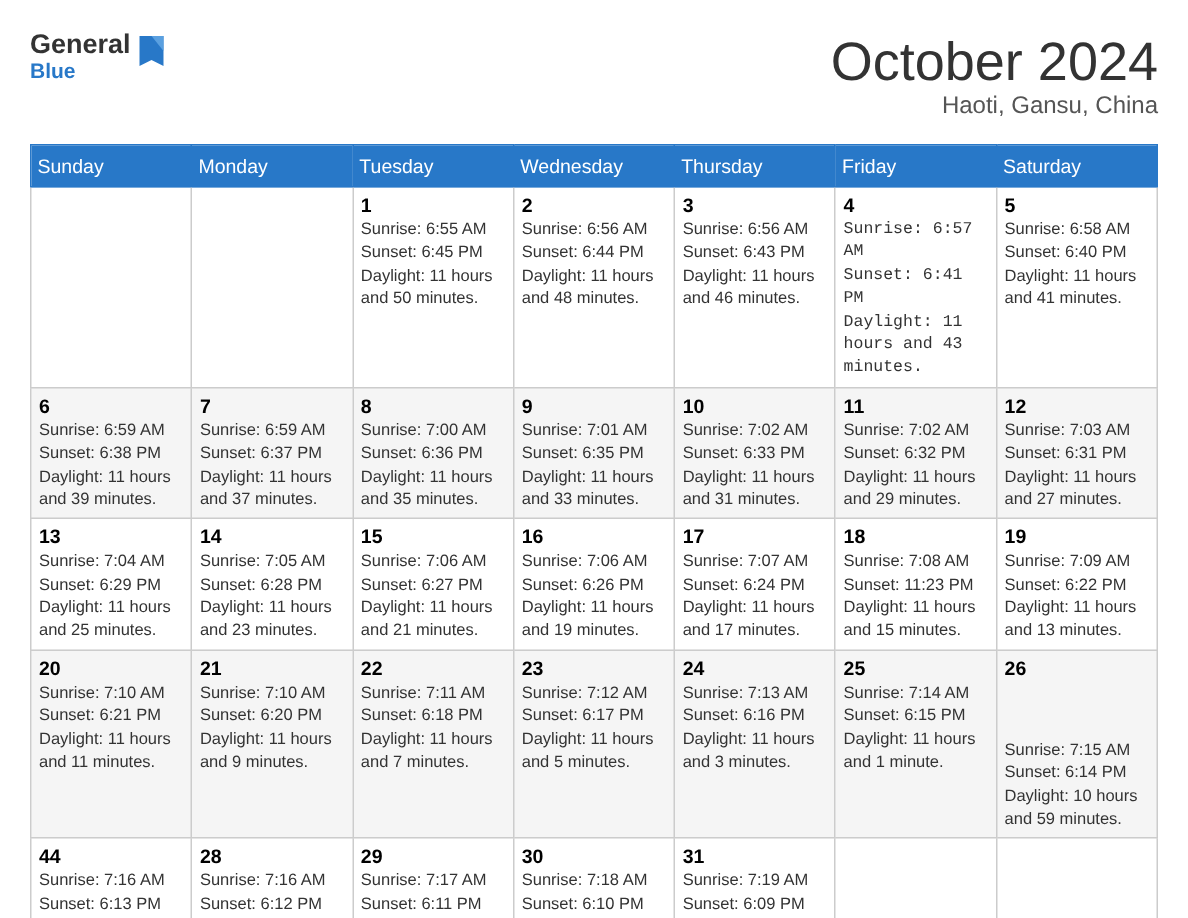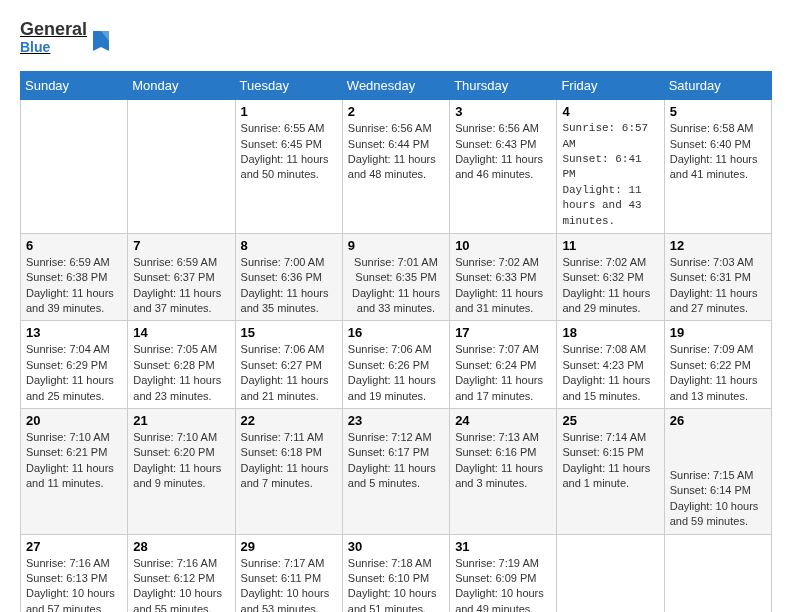--- a/index.html
+++ b/index.html
@@ -11,22 +11,21 @@
       padding: 20px;
     }
     .header {
       display: flex;
       justify-content: space-between;
       align-items: flex-start;
       margin-bottom: 16px;
     }
     .logo {
       display: flex;
-      align-items: flex-end;
-      text-decoration: underline;
+      align-items: flex-start;
     }
     .logo-text {
       display: flex;
       flex-direction: column;
       line-height: 1.1;
     }
     .logo-general {
       font-size: 18px;
       font-weight: bold;
       color: #333;
@@ -101,20 +100,24 @@
   <div class="logo">
     <div class="logo-text">
       <span class="logo-general">General</span>
       <span class="logo-blue">Blue</span>
     </div>
     <svg class="logo-icon" viewBox="0 0 24 28" fill="none">
       <polygon points="4,4 20,4 20,24 12,20 4,24" fill="#2878c8"></polygon>
       <polygon points="12,4 20,4 20,14" fill="#5aa0e0"></polygon>
     </svg>
   </div>
+  <div class="title-block">
+    <div class="month-title">October 2024</div>
+    <div class="location-title">Haoti, Gansu, China</div>
+  </div>
 </div>
 
 <table class="calendar">
   <thead>
     <tr>
     <th>Sunday</th>
         <th>Monday</th>
         <th>Tuesday</th>
         <th>Wednesday</th>
         <th>Thursday</th>
@@ -171,21 +174,21 @@
 Daylight: 11 hours and 37 minutes.</div>
         </td>
         <td>
           <span class="day-num">8</span>
           <div class="cell-text" style="white-space: pre-line;">Sunrise: 7:00 AM
 Sunset: 6:36 PM
 Daylight: 11 hours and 35 minutes.</div>
         </td>
         <td>
           <span class="day-num">9</span>
-          <div class="cell-text" style="white-space: pre-line; text-align: center;">Sunrise: 7:01 AM
+          <div class="cell-text" style="white-space: pre-line;">Sunrise: 7:01 AM
 Sunset: 6:35 PM
 Daylight: 11 hours and 33 minutes.</div>
         </td>
         <td>
           <span class="day-num">10</span>
           <div class="cell-text" style="white-space: pre-line;">Sunrise: 7:02 AM
 Sunset: 6:33 PM
 Daylight: 11 hours and 31 minutes.</div>
         </td>
         <td>
@@ -228,21 +231,21 @@
         </td>
         <td>
           <span class="day-num">17</span>
           <div class="cell-text" style="white-space: pre-line;">Sunrise: 7:07 AM
 Sunset: 6:24 PM
 Daylight: 11 hours and 17 minutes.</div>
         </td>
         <td>
           <span class="day-num">18</span>
           <div class="cell-text" style="white-space: pre-line;">Sunrise: 7:08 AM
-Sunset: 4:23 PM
+Sunset: 11:23 PM
 Daylight: 11 hours and 15 minutes.</div>
         </td>
         <td>
           <span class="day-num">19</span>
           <div class="cell-text" style="white-space: pre-line;">Sunrise: 7:09 AM
 Sunset: 6:22 PM
 Daylight: 11 hours and 13 minutes.</div>
         </td>
       </tr>
       <tr>
@@ -284,21 +287,21 @@
         </td>
         <td>
           <span class="day-num">26</span>
           <div class="cell-text" style="white-space: pre-line; margin-top: 40px;">Sunrise: 7:15 AM
 Sunset: 6:14 PM
 Daylight: 10 hours and 59 minutes.</div>
         </td>
       </tr>
       <tr>
         <td>
-          <span class="day-num">27</span>
+          <span class="day-num">44</span>
           <div class="cell-text" style="white-space: pre-line;">Sunrise: 7:16 AM
 Sunset: 6:13 PM
 Daylight: 10 hours and 57 minutes.</div>
         </td>
         <td>
           <span class="day-num">28</span>
           <div class="cell-text" style="white-space: pre-line;">Sunrise: 7:16 AM
 Sunset: 6:12 PM
 Daylight: 10 hours and 55 minutes.</div>
         </td>

